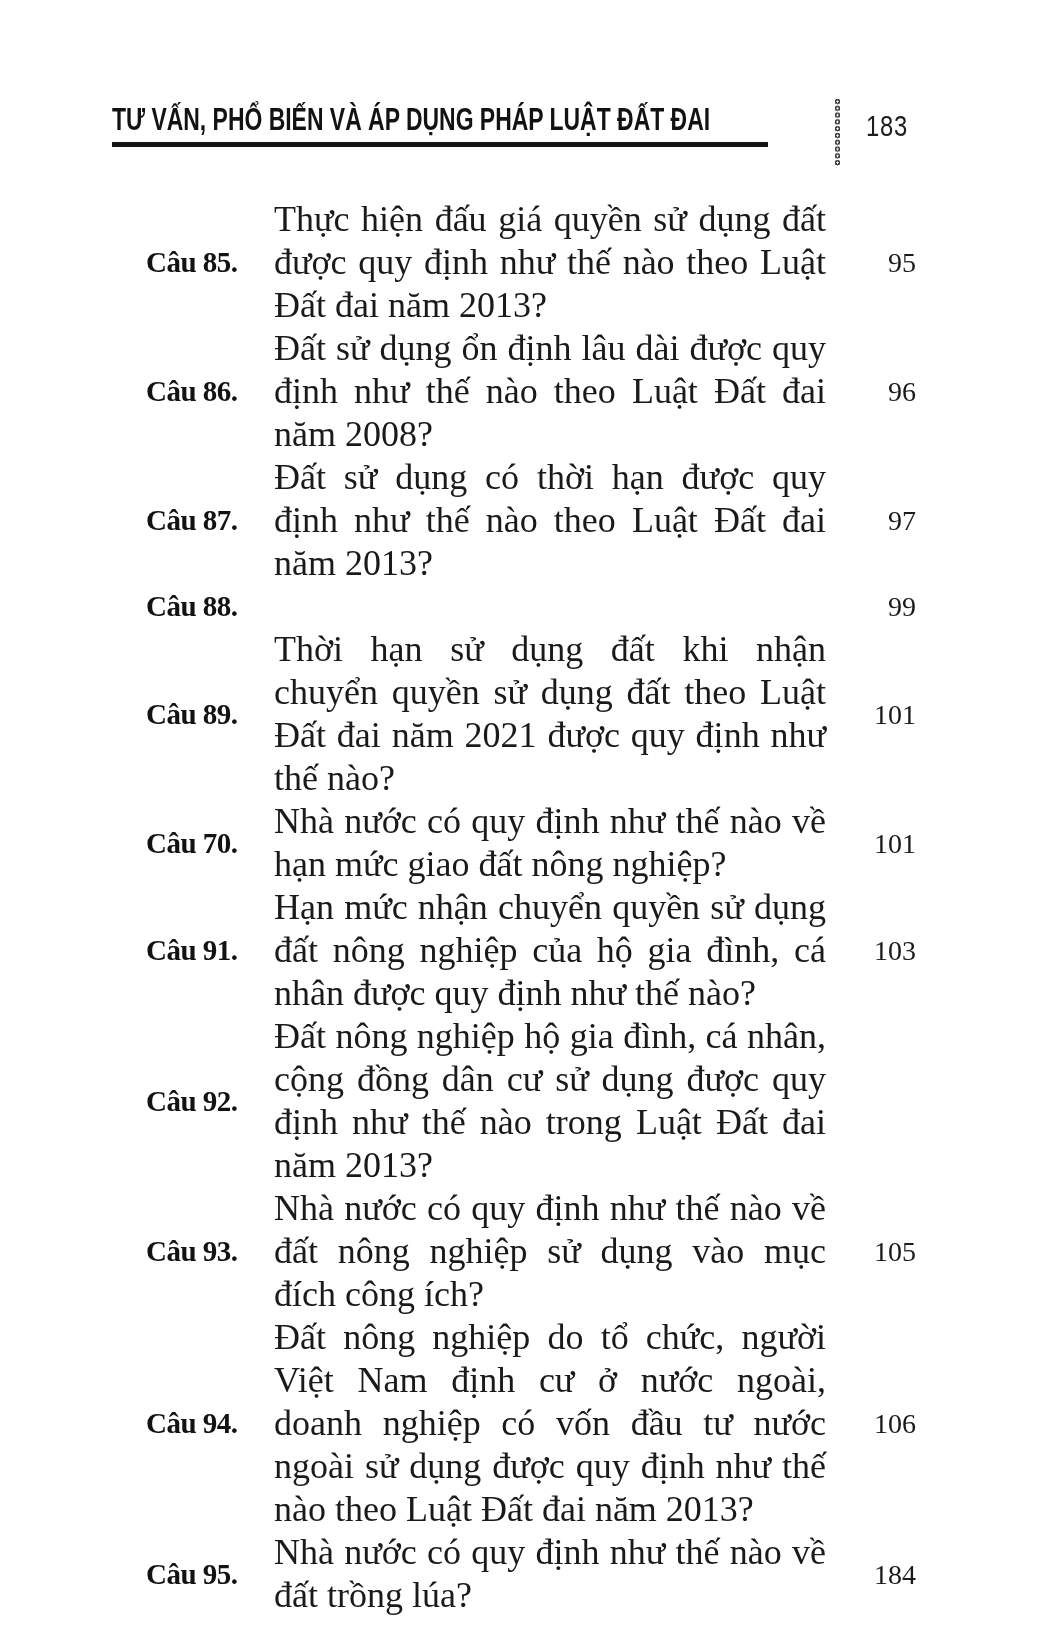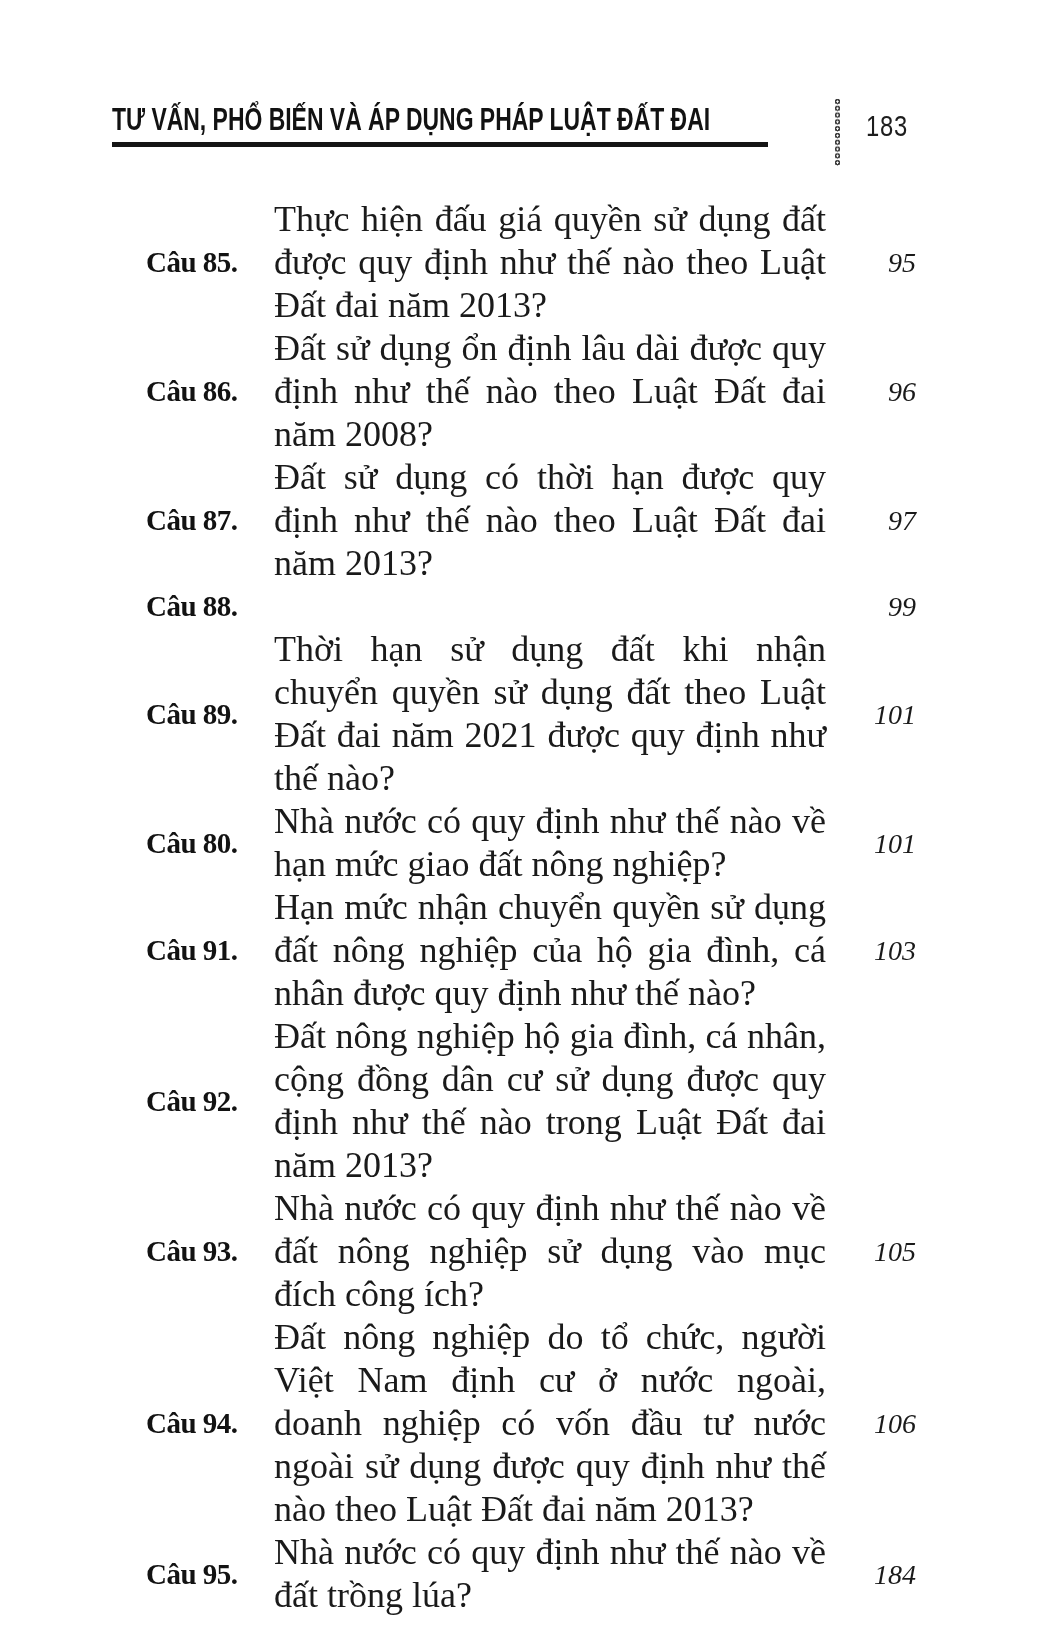--- a/index.html
+++ b/index.html
@@ -100,21 +100,20 @@
     color: #1a1a1a;
   }
   .entry-page {
     flex: 1 1 auto;
     display: flex;
     align-items: flex-end;
     justify-content: flex-end;
     font-size: 28px;
     line-height: 43px;
     color: #1a1a1a;
-    font-style: italic;
   }
 </style>
 </head>
 <body>
 
 <div class="page">
 
   <header class="page-header">
     <div class="title-block">
       <span class="running-title">TƯ VẤN, PHỔ BIẾN VÀ ÁP DỤNG PHÁP LUẬT ĐẤT ĐAI</span>
@@ -148,21 +147,21 @@
       <div class="entry-page">99</div>
     </div>
 
     <div class="entry">
       <div class="entry-label">Câu 89.</div>
       <div class="entry-text">Thời hạn sử dụng đất khi nhận chuyển quyền sử dụng đất theo Luật Đất đai năm 2021 được quy định như thế nào?</div>
       <div class="entry-page">101</div>
     </div>
 
     <div class="entry">
-      <div class="entry-label">Câu 80.</div>
+      <div class="entry-label">Câu 70.</div>
       <div class="entry-text">Nhà nước có quy định như thế nào về hạn mức giao đất nông nghiệp?</div>
       <div class="entry-page">101</div>
     </div>
 
     <div class="entry">
       <div class="entry-label">Câu 91.</div>
       <div class="entry-text">Hạn mức nhận chuyển quyền sử dụng đất nông nghiệp của hộ gia đình, cá nhân được quy định như thế nào?</div>
       <div class="entry-page">103</div>
     </div>
 

